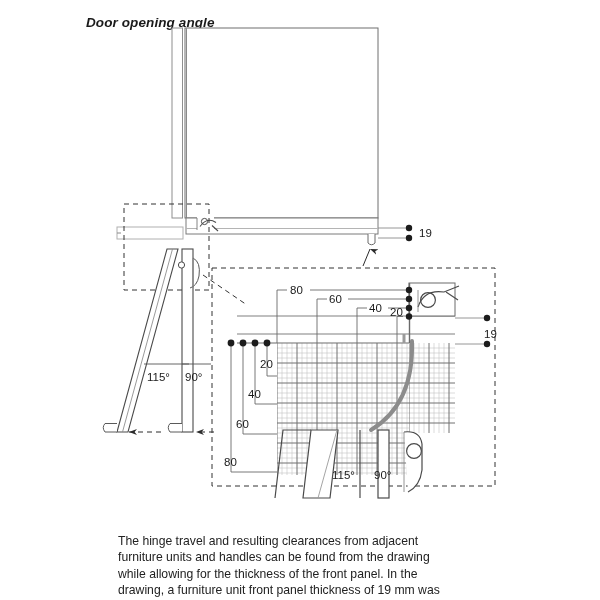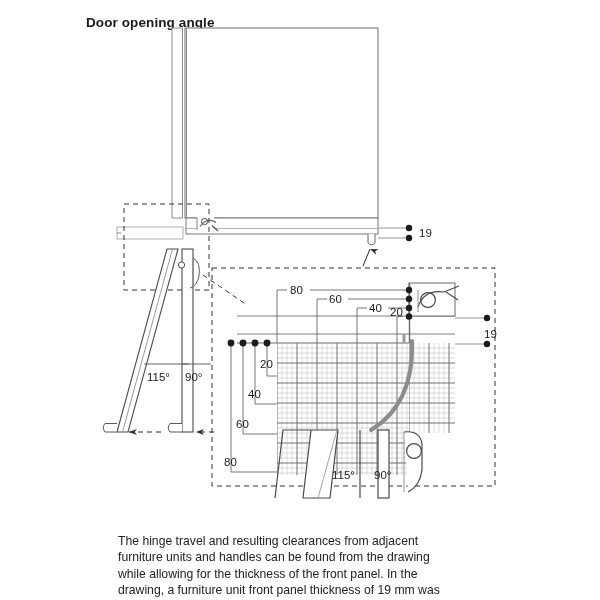--- a/index.html
+++ b/index.html
@@ -7,21 +7,21 @@
     width:600px;height:600px;
     background:#ffffff;
     font-family:"Liberation Sans", sans-serif;
     overflow:hidden;
     position:relative;
   }
   #stage{position:relative;width:600px;height:600px;background:#ffffff;}
   .page-title{
     position:absolute;left:86px;top:15px;
     font-size:13.5px;font-weight:bold;color:#1a1a1a;
-    letter-spacing:.1px;white-space:nowrap;
+    letter-spacing:.1px;white-space:nowrap;font-style:italic;
   }
   #draw{position:absolute;left:0;top:0;width:600px;height:600px;}
   .caption{
     position:absolute;left:101px;top:516px;width:360px;
     font-size:12.2px;line-height:16.4px;color:#222222;
   }
   .caption p{margin:17px;}
 </style>
 </head>
 <body>

